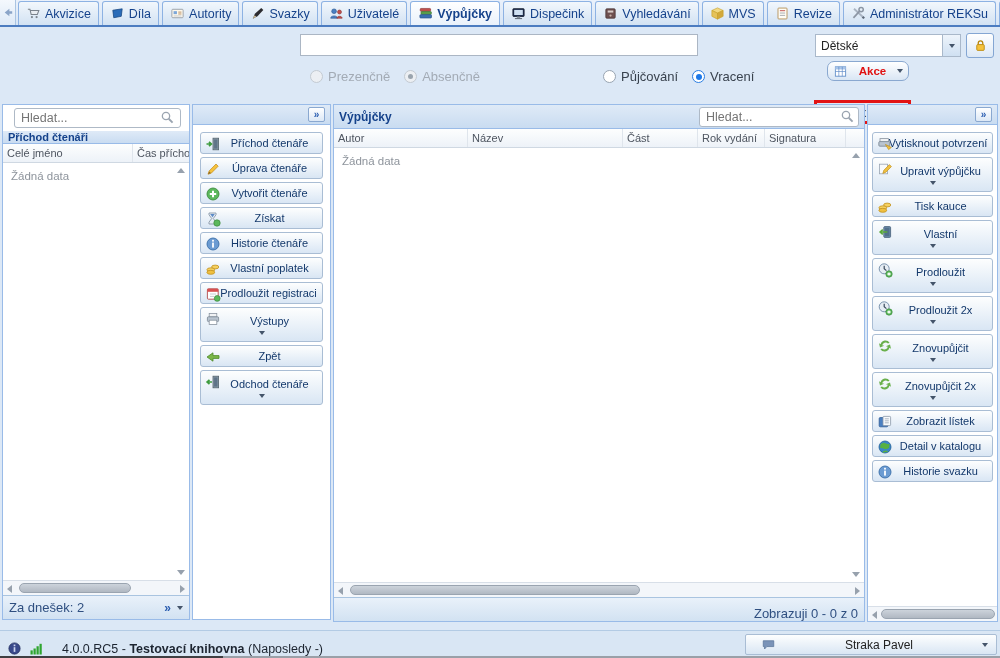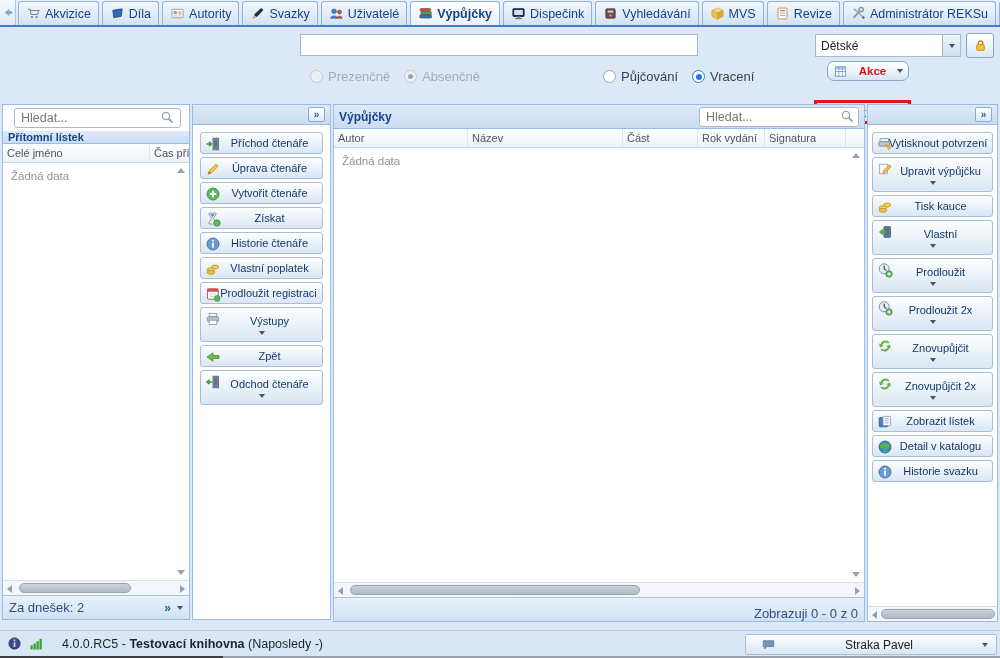--- a/index.html
+++ b/index.html
@@ -91,21 +91,21 @@
   .btn.h1{height:22px;}
   .btn.h2{height:35px;}
   #right-col .btn{width:121px;}
   .btn .ic{position:absolute;left:4px;top:3px;width:16px;height:16px;}
   .btn .btn-label{line-height:13px;padding:0 2px 0 18px;white-space:nowrap;}
   .cdown{width:0;height:0;border-left:3.5px solid transparent;border-right:3.5px solid transparent;border-top:4px solid #44546a;margin-top:3px;}
   .cdown.sm{margin:0;}
 
   
   #statusbar{position:absolute;left:0;top:630px;width:1000px;height:26px;background:#d9e6f4;
-    border-top:1px solid #b3cbe4;display:flex;align-items:center;font-size:12.5px;color:#1c2430;}
+    border-top:1px solid #b3cbe4;display:flex;align-items:flex-end;font-size:12.5px;color:#1c2430;}
   #statusbar .ic{margin-left:7px;}
   #status-text{margin-left:18px;white-space:nowrap;}
   #user-btn{position:absolute;left:745px;top:3px;width:252px;height:21px;
     background:linear-gradient(#fdfefe,#d9e6f4);border:1px solid #a9bdd4;border-radius:2px;
     display:flex;align-items:center;padding:0 8px;cursor:pointer;font-size:12px;color:#222;gap:24px;}
   #user-btn .ulbl{flex:1;text-align:center;}
   .edge{position:absolute;bottom:0;height:2px;}
   #edge-dark{left:0;width:223px;background:#3f3f42;}
   #edge-gray{left:223px;width:777px;background:#9aa0a8;}
 </style>
@@ -296,24 +296,24 @@
 
   <div id="left-panel" class="panel">
     <div class="search" style="padding:3px 8px 3px 11px;background:#fff;">
       <input placeholder="Hledat..." style="">
       <span class="mag" style="right:14px;top:5px;"><span class="ic"><svg viewBox="0 0 16 16" xmlns="http://www.w3.org/2000/svg">
               <circle cx="6.4" cy="6.4" r="3.9" fill="none" stroke="#9aa4b0" stroke-width="1.4"></circle>
               <line x1="9.3" y1="9.3" x2="13.4" y2="13.4" stroke="#9aa4b0" stroke-width="2"></line>
             </svg></span></span>
     </div>
     <div class="hdr-bar">
-        <span>Přítomní lístek</span>
+        <span>Příchod čtenáři</span>
       </div>
     <div class="col-hdr">
-      <div class="col" style="width:147px;">Celé jméno</div>
+      <div class="col" style="width:130px;">Celé jméno</div>
       <div class="col" style="flex:1;border-right:none;">Čas příchod</div>
     </div>
     <div class="body-area">
       <div class="empty-text">Žádná data</div>
       <div class="vscroll">
         <span class="sb-arrow sb-up"></span>
         <span class="sb-arrow sb-down"></span>
       </div>
     </div>
     <div class="hscroll">

